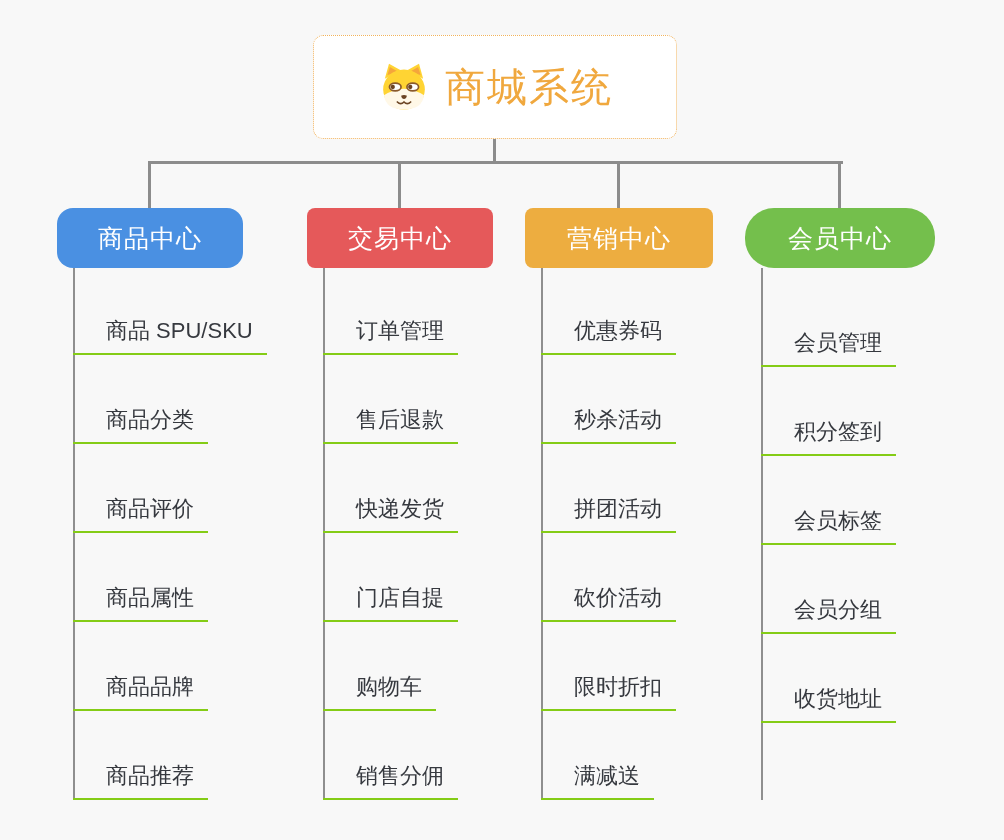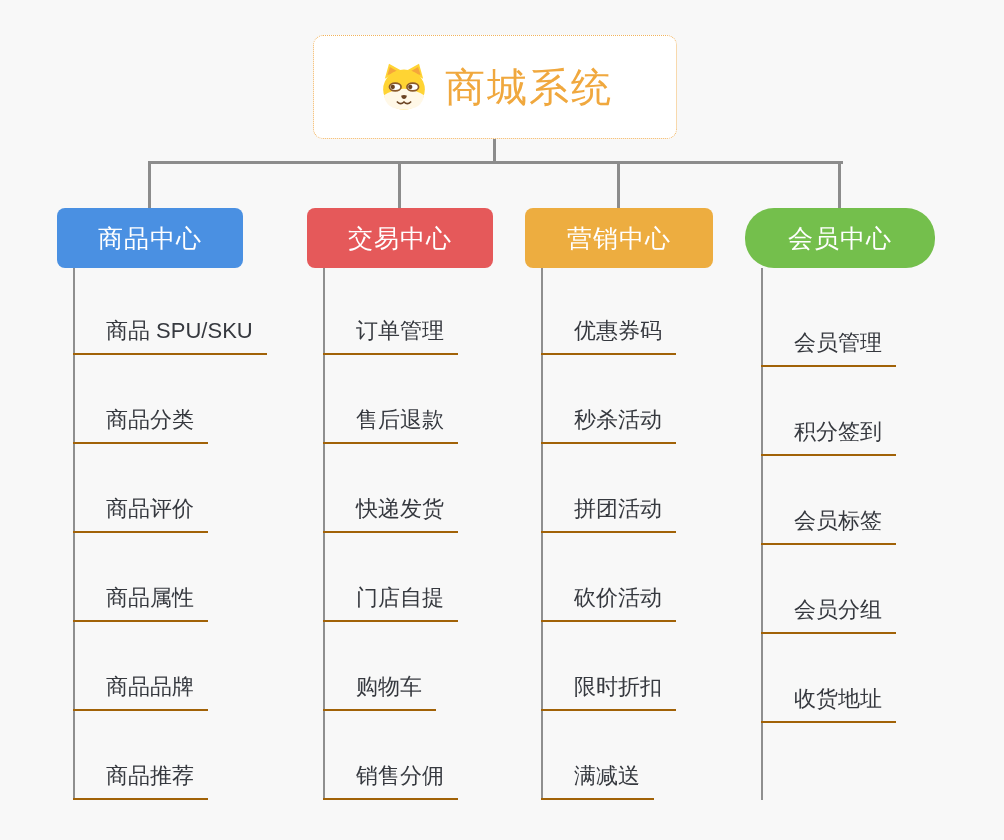--- a/index.html
+++ b/index.html
@@ -51,21 +51,21 @@
   .tr-3{left:761px;}
 
   
   .items{position:absolute;top:317px;}
   .it-0{left:73px;}
   .it-1{left:323px;}
   .it-2{left:541px;}
   .it-3{left:761px;margin-top:12px;}
   .item{
     display:table;line-height:28px;font-size:22px;color:#36393F;
-    padding:0 14px 8px 33px;border-bottom:2px solid #a16207;
+    padding:0 14px 8px 33px;border-bottom:2px solid #84cc16;
     margin-bottom:51px;white-space:nowrap;cursor:pointer;
   }
   .item:last-child{margin-bottom:0;}
 </style>
 </head>
 <body>
 
 <div class="canvas">
 
   <div class="root-node">
@@ -92,21 +92,21 @@
     <span class="root-title">商城系统</span>
   </div>
 
   <div class="line root-stub"></div>
   <div class="line h-rail"></div>
   <div class="line drop drop-0"></div>
   <div class="line drop drop-1"></div>
   <div class="line drop drop-2"></div>
   <div class="line drop drop-3"></div>
 
-  <div class="branch-node bn-0" style="background: rgb(74, 144, 226);">商品中心</div>
+  <div class="branch-node bn-0" style="background: rgb(74, 144, 226); border-radius: 16px;">商品中心</div>
   <div class="trunk tr-0"></div>
   <div class="items it-0">
     <div class="item">商品 SPU/SKU</div>
     <div class="item">商品分类</div>
     <div class="item">商品评价</div>
     <div class="item">商品属性</div>
     <div class="item">商品品牌</div>
     <div class="item">商品推荐</div>
   </div>
 

